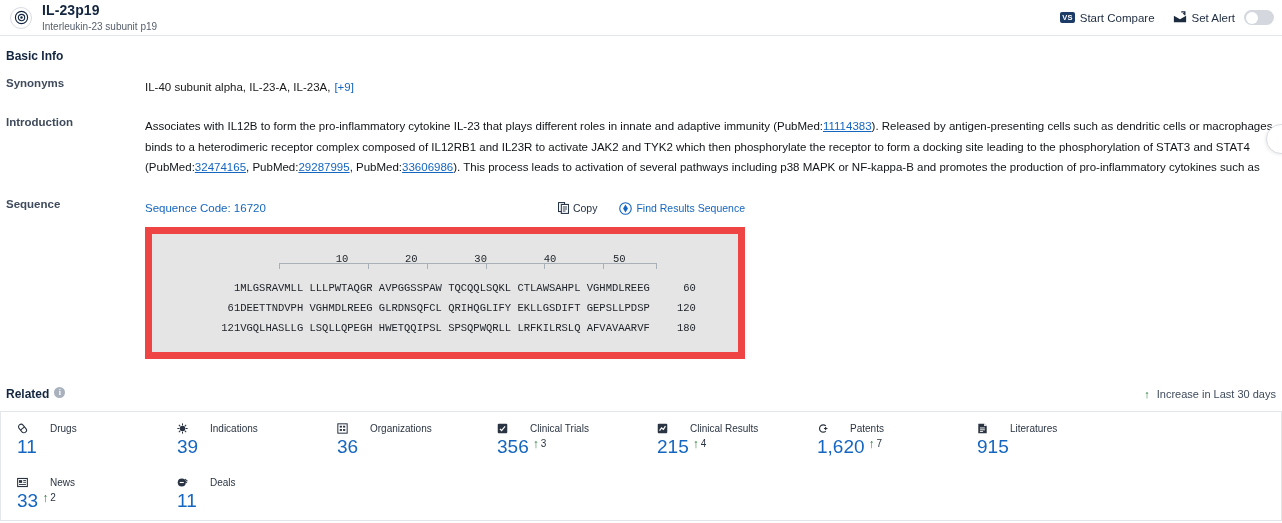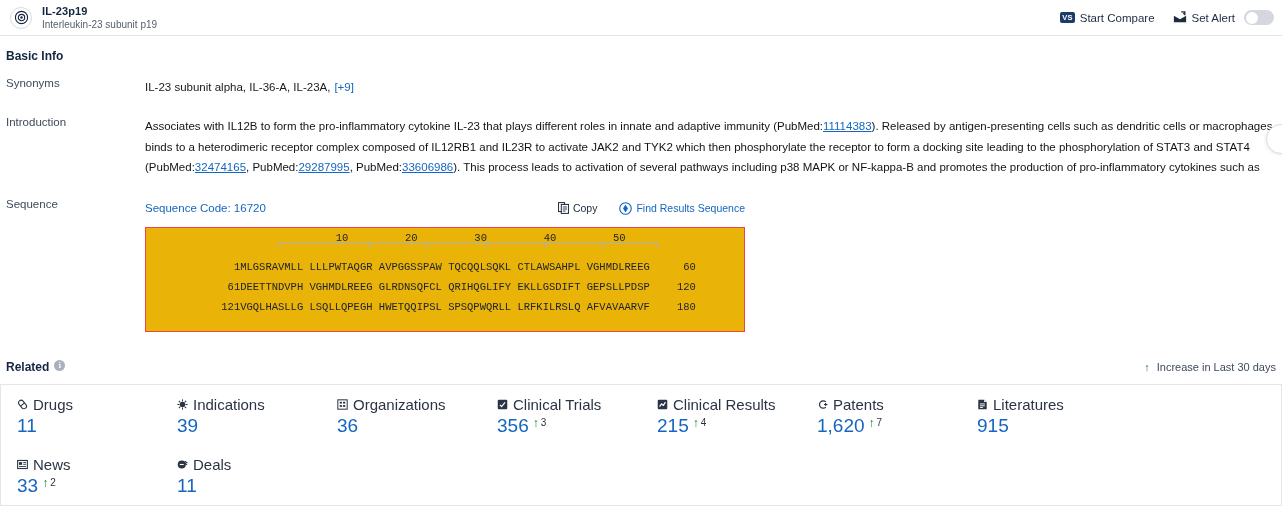--- a/index.html
+++ b/index.html
@@ -23,21 +23,21 @@
   }
   .entity-logo {
     width: 22px; height: 22px;
     border-radius: 50%;
     border: 1px solid #d8dce2;
     display: flex; align-items: center; justify-content: center;
     flex: 0 0 auto;
   }
   .entity-titles { margin-left: 10px; line-height: 1.1; }
   .entity-name {
-    font-size: 11px; font-weight: bold; color: #14263f;
+    font-size: 14px; font-weight: bold; color: #14263f;
     letter-spacing: .1px;
   }
   .entity-sub {
     font-size: 10px; color: #57606c; margin-top: 2px;
   }
   .header-spacer { flex: 1 1 auto; }
   .header-action {
     display: flex; align-items: center; gap: 5px;
     font-size: 11.5px; color: #1d2b3f;
     margin-left: 18px;
@@ -76,20 +76,21 @@
     padding: 13px 0 0 6px;
   }
 
   .info-row { display: flex; align-items: flex-start; }
   .info-label {
     width: 145px;
     flex: 0 0 145px;
     font-size: 11.5px;
     color: #3f4b5c;
     padding-left: 6px;
+    font-weight: bold;
   }
   .info-value { flex: 1 1 auto; font-size: 11.5px; line-height: 20px; }
 
   .row-synonyms { margin-top: 14px; }
   .syn-text { color: #1a1a1a; }
   .syn-more { color: #1566c0; cursor: pointer; margin-left: 4px; }
 
   .row-intro { margin-top: 19px; position: relative; }
   .intro-text {
     color: #101418;
@@ -122,23 +123,23 @@
   .seq-act {
     display: flex; align-items: center; gap: 4px;
     font-size: 10.5px; color: #1d2b3f; cursor: pointer;
     margin-left: 22px;
   }
   .seq-act.link { color: #1566c0; }
 
   .seq-box {
     margin-top: 9px;
     width: 600px;
-    border: 1px solid #ef4444;
-    background: #eab308;
-    padding: 0 16px 14px 16px;
+    border: 7px solid #ef4444;
+    background: #e5e5e5;
+    padding: 15px 16px 14px 16px;
   }
   table.seq-table {
     border-collapse: collapse;
     font-family: "Liberation Mono", "DejaVu Sans Mono", monospace;
     font-size: 10.5px;
     color: #20252b;
     margin: 0 auto;
   }
   table.seq-table td { padding: 0; white-space: pre; }
   td.seq-num-l { text-align: right; padding-right: 10px; width: 46px; }
@@ -199,22 +200,22 @@
     display: flex;
     flex-wrap: wrap;
     background: #fff;
   }
   .stat-cell {
     width: 12.5%;
     padding: 11px 0 10px 16px;
     cursor: pointer;
   }
   .stat-label {
-    display: flex; align-items: center; gap: 5px;
-    font-size: 15px; color: #2a3442;
+    display: flex; align-items: center; gap: 22px;
+    font-size: 10px; color: #2a3442;
   }
   .stat-value-row {
     display: flex; align-items: flex-start; gap: 4px;
     margin-top: 3px;
   }
   .stat-value {
     font-size: 19px; color: #1566c0; font-weight: normal;
     line-height: 1;
   }
   .stat-delta {
@@ -261,21 +262,21 @@
   </div>
 </div>
 
 <div id="page-body">
 
   <div class="section-title">Basic Info</div>
 
   <div class="info-row row-synonyms">
     <div class="info-label">Synonyms</div>
     <div class="info-value">
-      <span class="syn-text">IL-23 subunit alpha,  IL-36-A,  IL-23A,</span><span class="syn-more">[+9]</span>
+      <span class="syn-text">IL-40 subunit alpha,  IL-23-A,  IL-23A,</span><span class="syn-more">[+9]</span>
     </div>
   </div>
 
   <div class="info-row row-intro">
     <div class="info-label">Introduction</div>
     <div class="info-value">
       <div class="intro-text"><span>Associates with IL12B to form the pro-inflammatory cytokine IL-23 that plays different roles in innate and adaptive immunity (PubMed:</span><span class="pm-link">11114383</span><span>). Released by antigen-presenting cells such as dendritic cells or macrophages, binds to a heterodimeric receptor complex composed of IL12RB1 and IL23R to activate JAK2 and TYK2 which then phosphorylate the receptor to form a docking site leading to the phosphorylation of STAT3 and STAT4 (PubMed:</span><span class="pm-link">32474165</span><span>, PubMed:</span><span class="pm-link">29287995</span><span>, PubMed:</span><span class="pm-link">33606986</span><span>). This process leads to activation of several pathways including p38 MAPK or NF-kappa-B and promotes the production of pro-inflammatory cytokines such as interleukin-17A/IL17A (PubMed:</span></div>
     </div>
     <div class="side-fab"></div>
   </div>

